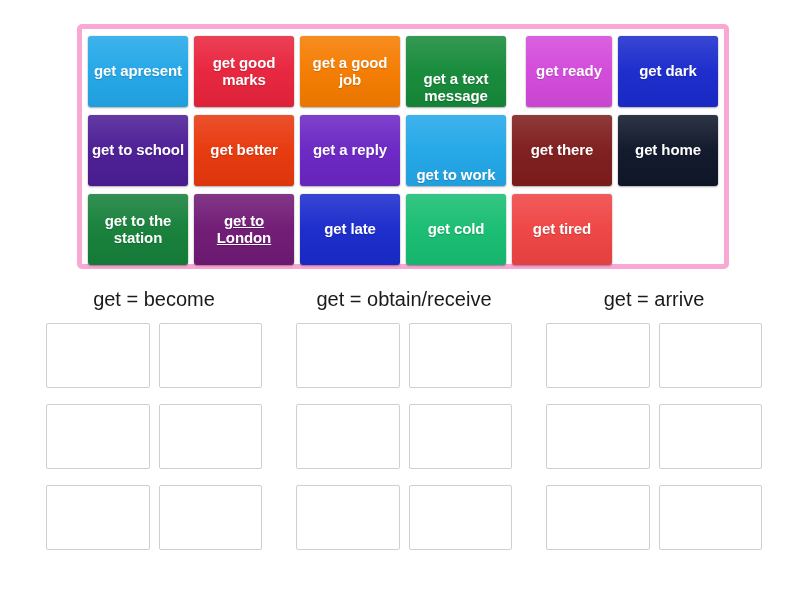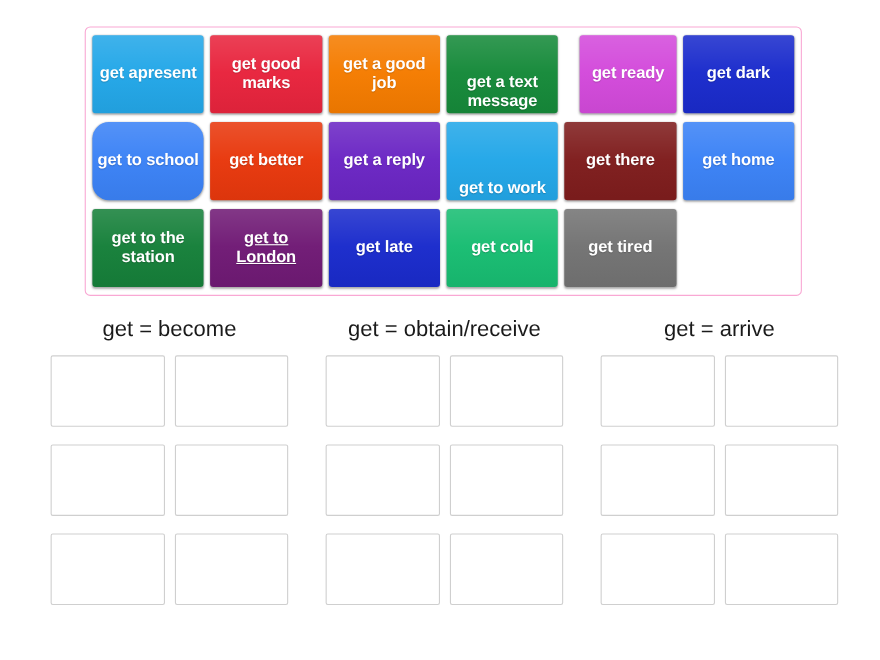--- a/index.html
+++ b/index.html
@@ -20,21 +20,21 @@
   }
 
   
   .tile-tray {
     position: absolute;
     left: 77px;
     top: 24px;
     width: 652px;
     height: 245px;
     background: #ffffff;
-    border: 1px solid #f9a8d4;
+    border: 5px solid #f9a8d4;
     border-radius: 5px;
     padding: 7px 6px 6px 6px;
   }
 
   .tile-grid {
     display: grid;
     grid-template-columns: repeat(6, 1fr);
     grid-auto-rows: 71px;
     gap: 8px 6px;
     width: 100%;
@@ -136,51 +136,51 @@
         </div>
         <div class="tile" style="background: rgb(22, 138, 58); align-items: flex-end;">
           <span class="tile-label">get a text message</span>
         </div>
         <div class="tile" style="background: rgb(211, 74, 219); margin-left: 14px;">
           <span class="tile-label">get ready</span>
         </div>
         <div class="tile" style="background: rgb(26, 43, 204);">
           <span class="tile-label">get dark</span>
         </div>
-        <div class="tile" style="background: #3b82f6; border-radius: 15px;">
+        <div class="tile" style="background: #4c1d95;">
           <span class="tile-label">get to school</span>
         </div>
         <div class="tile" style="background: rgb(232, 56, 13);">
           <span class="tile-label">get better</span>
         </div>
         <div class="tile" style="background: rgb(107, 38, 196);">
           <span class="tile-label">get a reply</span>
         </div>
         <div class="tile" style="background: rgb(35, 167, 232); align-items: flex-end;">
           <span class="tile-label">get to work</span>
         </div>
         <div class="tile" style="background: #7f1d1d;">
           <span class="tile-label">get there</span>
         </div>
-        <div class="tile" style="background: #3b82f6;">
+        <div class="tile" style="background: #0f172a;">
           <span class="tile-label">get home</span>
         </div>
         <div class="tile" style="background: rgb(22, 128, 58);">
           <span class="tile-label">get to the station</span>
         </div>
         <div class="tile" style="background: #701a75; text-decoration: underline;">
           <span class="tile-label">get to London</span>
         </div>
         <div class="tile" style="background: rgb(26, 43, 204);">
           <span class="tile-label">get late</span>
         </div>
         <div class="tile" style="background: rgb(24, 189, 114);">
           <span class="tile-label">get cold</span>
         </div>
-        <div class="tile" style="background: #737373;">
+        <div class="tile" style="background: #ef4444;">
           <span class="tile-label">get tired</span>
         </div>
         <div class="tile tile-empty"></div>
       </div>
   </div>
 
   <div class="categories" id="categories">
       <div class="category">
         <div class="category-title">get = become</div>
         <div class="slot-grid">

